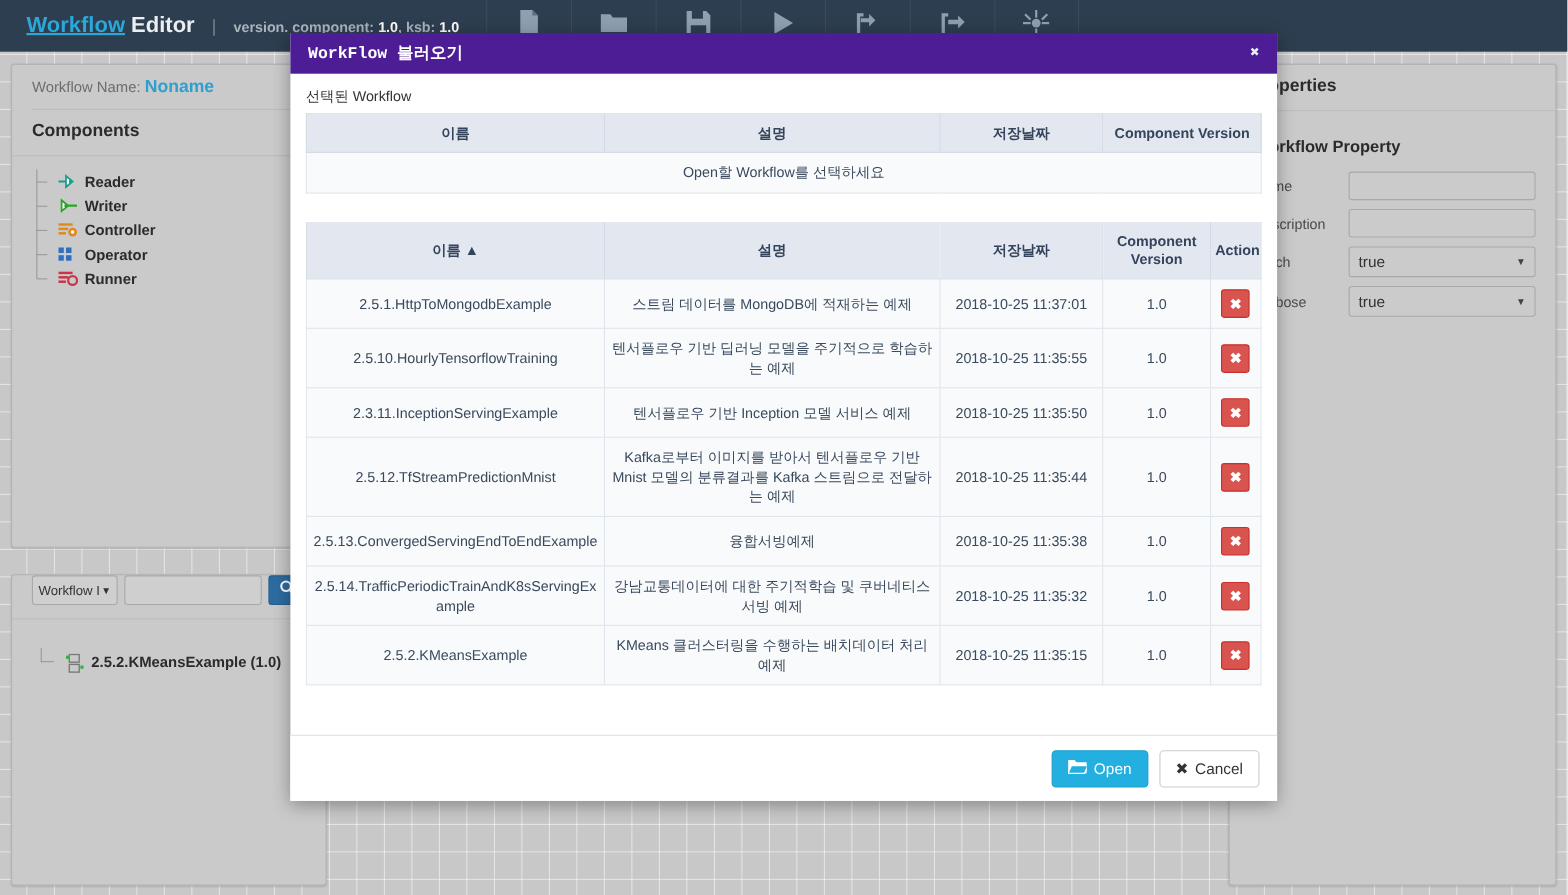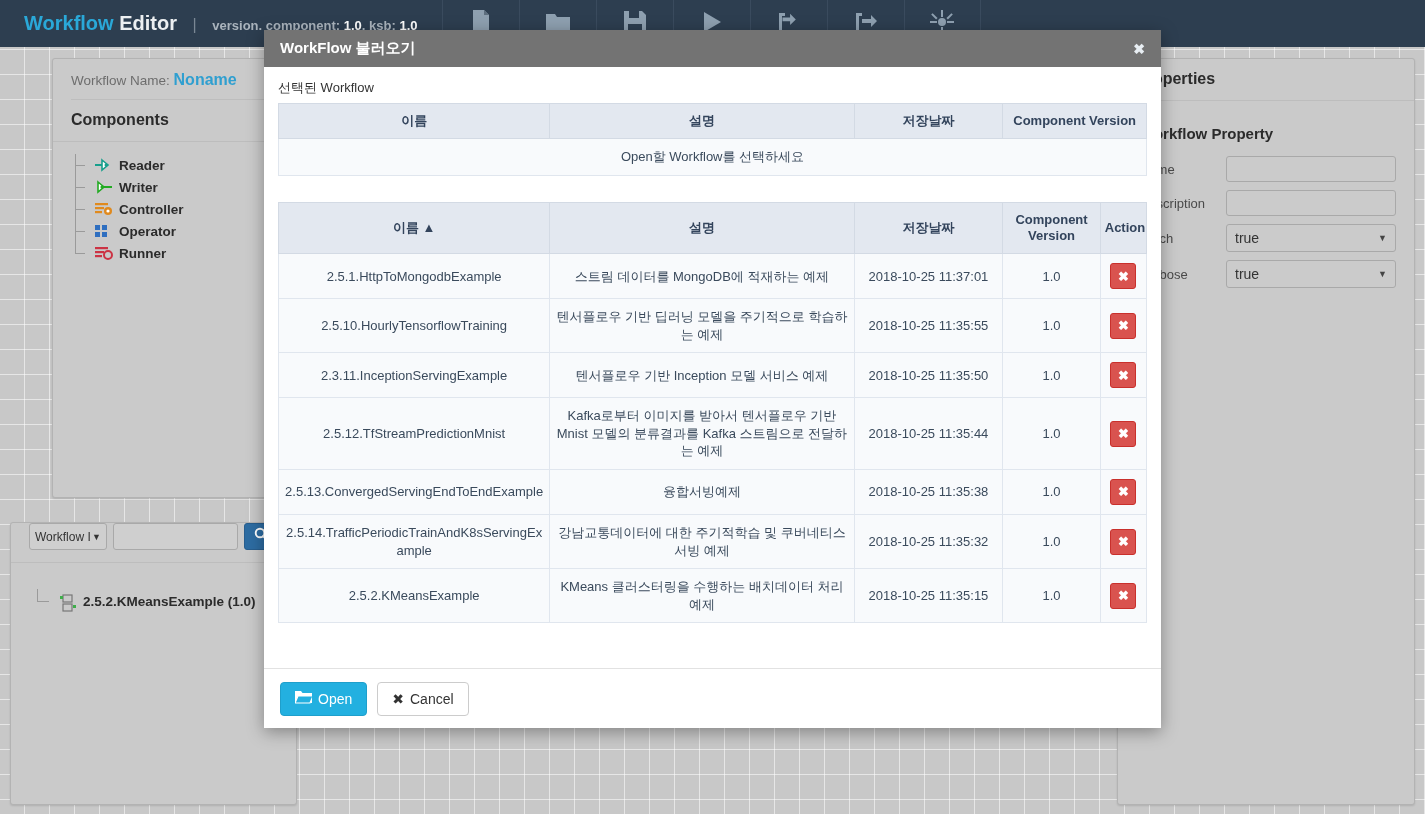--- a/index.html
+++ b/index.html
@@ -21,21 +21,21 @@
 
   
   #topbar {
     position: absolute; top: 0; left: 0;
     width: 1425px; height: 47px;
     background: #2d3e50;
     display: flex; align-items: center;
     color: #fff;
   }
   .brand { padding-left: 24px; font-size: 20px; font-weight: bold; white-space: nowrap; }
-  .brand .b1 { color: #2aa8d8; }
+  .brand .b1 { color: #2aa8d8; text-decoration: underline; }
   .brand .b2 { color: #eceff1; }
   .vsep { color: #7a8794; margin: 0 10px; font-weight: normal; font-size: 16px; }
   .vertxt { font-size: 13px; color: #aab4bd; white-space: nowrap; }
   .vertxt b { color: #ffffff; }
   #toolbar { display: flex; height: 47px; margin-left: 24px; }
   .tbtn {
     width: 77px; height: 47px;
     display: flex; align-items: center; justify-content: center;
     border-left: 1px solid #3a4b5e;
     cursor: pointer;
@@ -44,21 +44,21 @@
   .tbtn svg { fill: #8ea0b0; }
 
   
   .panel {
     position: absolute;
     background: #cacaca;
     border: 1px solid #b3b3b3;
     border-radius: 3px;
     box-shadow: 0 1px 2px rgba(0,0,0,0.12);
   }
-  #components-panel { left: 10px; top: 58px; width: 287px; height: 440px; margin-left: 42px; }
+  #components-panel { left: 10px; top: 58px; width: 287px; height: 440px; }
   #instances-panel  { left: 10px; top: 522px; width: 287px; height: 283px; }
   #properties-panel { left: 1117px; top: 58px; width: 298px; height: 747px; }
 
   .panel-head { padding: 12px 18px 0 18px; }
   .wf-name { font-size: 13.5px; color: #6d6d6d; padding-bottom: 10px; }
   .wf-name b { color: #2f9fd0; font-size: 16px; }
   .panel-divider { border-top: 1px solid #bdbdbd; margin: 0 18px; }
   .panel-title {
     font-size: 16px; font-weight: bold; color: #2b2b2b;
     padding: 11px 18px 12px 18px;
@@ -132,23 +132,24 @@
 
   
   #modal {
     position: absolute; left: 264px; top: 30px;
     width: 897px; height: 698px;
     background: #ffffff;
     box-shadow: 0 4px 16px rgba(0,0,0,0.35);
     display: flex; flex-direction: column;
   }
   #modal-header {
-    height: 37px; background: #737373; color: #fff;
+    height: 37px; background: #4c1d95; color: #fff;
     display: flex; align-items: center; justify-content: space-between;
     padding: 0 16px;
+    font-family: Liberation Mono, monospace;
   }
   #modal-title { font-size: 15px; font-weight: bold; }
   #modal-close { font-size: 14px; color: #e8eef3; cursor: pointer; font-weight: bold; }
   #modal-body { flex: 1; padding: 12px 14px 0 14px; overflow: hidden; position: relative; }
   .sel-label { font-size: 13px; color: #333; margin-bottom: 6px; }
 
   table.grid { width: 100%; border-collapse: collapse; table-layout: fixed; }
   table.grid th {
     background: #e3e8f0; border: 1px solid #d3dae4;
     font-size: 13px; color: #33445c; font-weight: bold;
@@ -186,21 +187,21 @@
 
   .del-btn {
     display: inline-flex; align-items: center; justify-content: center;
     width: 26px; height: 26px;
     background: #d9534f; border: 1px solid #c9302c; border-radius: 3px;
     color: #fff; font-size: 13px; font-weight: bold; cursor: pointer;
   }
 
   #modal-footer {
     height: 60px; border-top: 1px solid #e2e2e2; background: #fff;
-    display: flex; align-items: center; justify-content: flex-start;
+    display: flex; align-items: center; justify-content: flex-end;
     padding: 0 16px; gap: 10px;
   }
   .btn {
     height: 34px; padding: 0 14px; border-radius: 4px;
     font-size: 14px; display: inline-flex; align-items: center; gap: 6px;
     cursor: pointer; border: 1px solid transparent;
   }
   .btn-open { background: #23b0e0; color: #fff; border-color: #1f9fcb; }
   .btn-cancel { background: #fff; color: #333; border-color: #cccccc; }
 </style>

